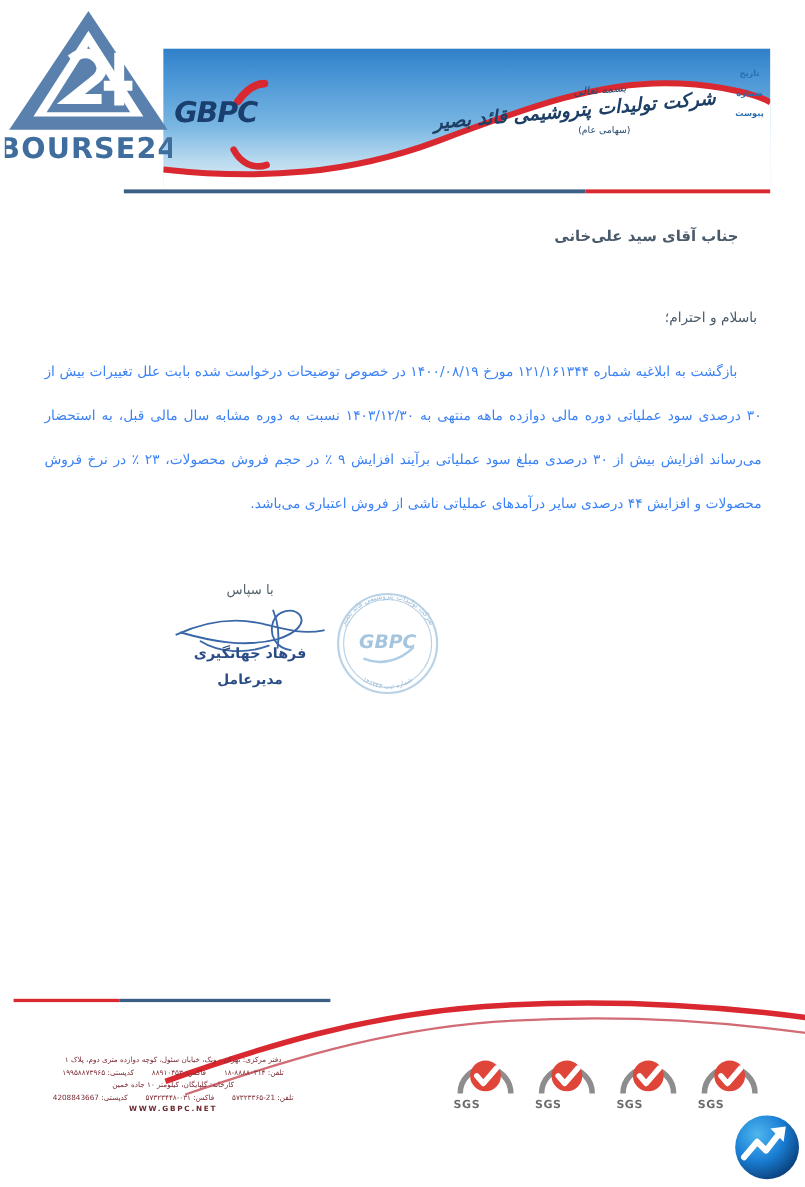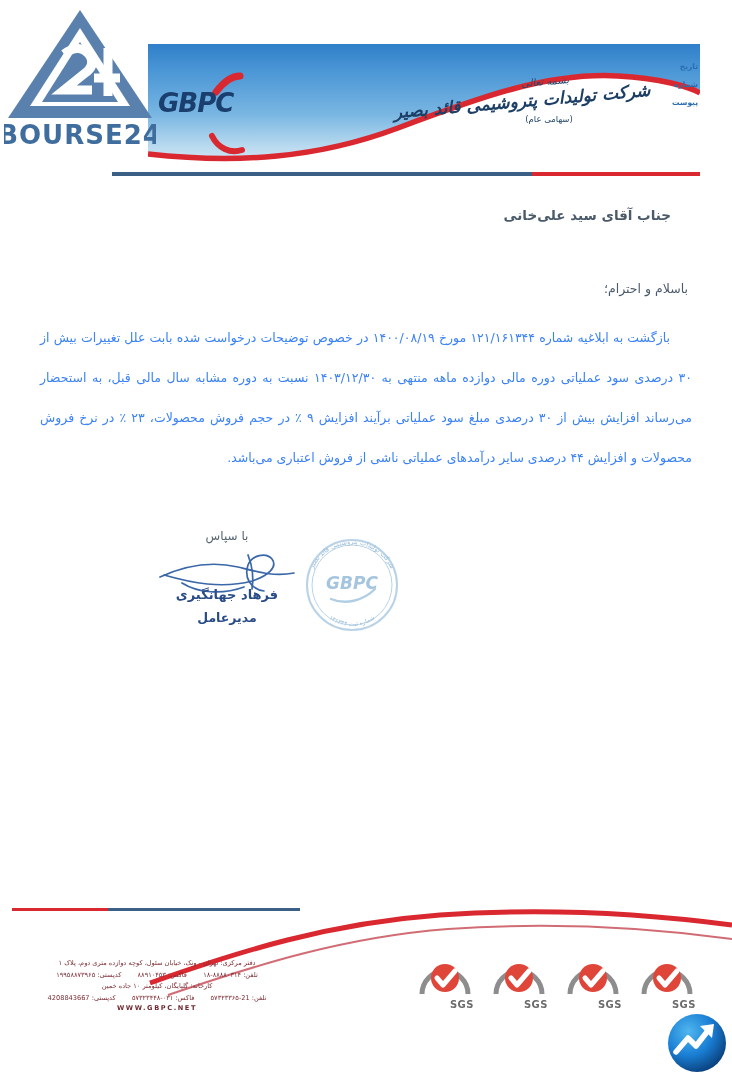--- a/index.html
+++ b/index.html
@@ -14,21 +14,21 @@
   .bourse-logo{position:absolute;left:4px;top:6px;width:152px;height:145px;z-index:40;}
   .bourse-logo svg{display:block;}
 
   
   .letterhead{position:absolute;left:148px;top:44px;width:552px;height:128px;overflow:hidden;}
   .lh-blue{position:absolute;inset:0;
     background:linear-gradient(180deg,#2f7fc9 0%,#4c97d6 22%,#79b6e2 55%,#b9daef 80%,#dfeef8 100%);}
   .lh-white-wave{position:absolute;inset:0;}
   .lh-side{position:absolute;right:2px;top:14px;width:34px;color:#2a6eb0;
     font-size:7.5px;line-height:18px;text-align:right;font-weight:bold;z-index:3;}
-  .lh-side div{white-space:nowrap;}
+  .lh-side div{white-space:nowrap;text-align:center;}
   .lh-right{position:absolute;right:28px;top:26px;z-index:5;text-align:center;width:300px;}
   .besm{font-size:10px;color:#24486e;font-style:italic;letter-spacing:.5px;
         transform:rotate(-5deg);display:inline-block;margin-right:-46px;}
   .co-name{font-size:17px;color:#1d3f66;font-style:italic;font-weight:bold;
           transform:rotate(-5deg);white-space:nowrap;margin-top:2px;}
   .co-type{font-size:8.5px;color:#24486e;margin-top:3px;margin-right:-54px;}
   .gbpc{position:absolute;left:10px;top:44px;z-index:6;
         font-size:26px;font-weight:bold;color:#1a3f6e;letter-spacing:-1px;
         font-family:"DejaVu Sans",sans-serif;font-style:italic;}
   .gbpc-swoosh{position:absolute;left:4px;top:28px;z-index:5;}
@@ -63,21 +63,21 @@
   .footer-text{position:absolute;left:10px;top:958px;width:294px;
     color:#7b2b33;font-size:6.6px;line-height:11.6px;text-align:center;direction:rtl;}
   .footer-text .r{display:block;white-space:nowrap;}
   .footer-text .sp{display:inline-block;width:12px;}
   .footer-web{position:absolute;left:10px;top:1004px;width:294px;text-align:center;
     color:#6d2830;font-size:6.6px;letter-spacing:1.6px;font-weight:bold;}
 
   
   .sgs-row{position:absolute;left:412px;top:952px;width:284px;height:66px;
     display:flex;justify-content:space-between;align-items:flex-start;}
-  .sgs-badge{width:62px;text-align:right;}
+  .sgs-badge{width:62px;text-align:left;}
   .sgs-label{font-size:10px;font-weight:bold;color:#6b6b6b;letter-spacing:.5px;
     font-family:"DejaVu Sans",sans-serif;margin-top:-3px;}
 
   
   .corner-logo{position:absolute;left:666px;top:1012px;width:62px;height:62px;}
   .page-border{position:absolute;left:0;bottom:0;width:732px;height:4px;background:#ffffff;}
 </style>
 </head>
 <body>
 

